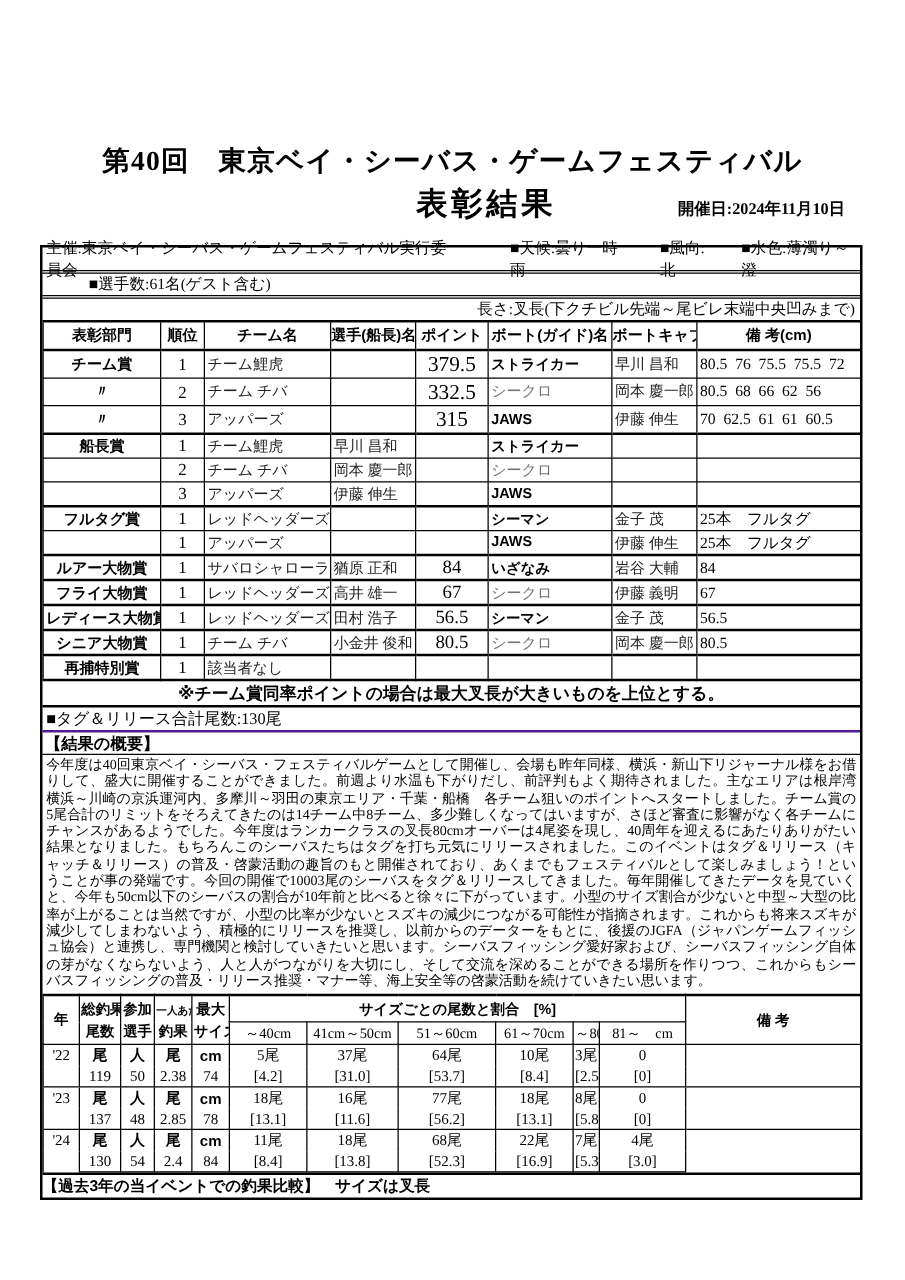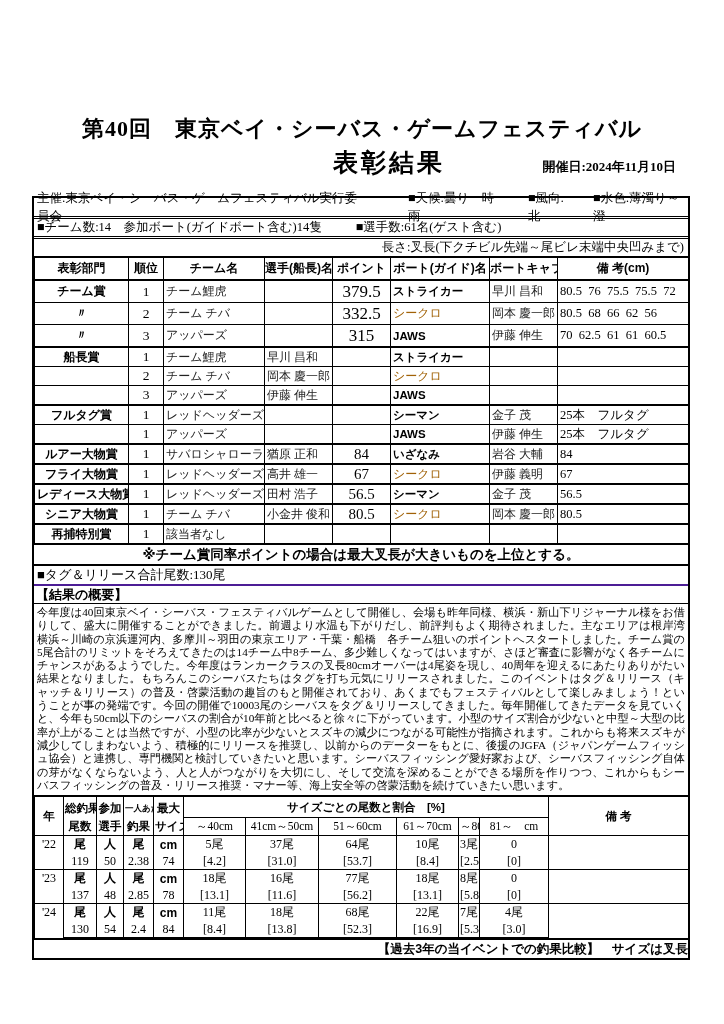--- a/index.html
+++ b/index.html
@@ -27,21 +27,21 @@
         padding:0 2px;height:18px;font-size:12px;}
   .award-table th{font-family:"Liberation Sans","DejaVu Sans",sans-serif;font-weight:bold;
         font-size:12px;height:21px;padding:0;border-bottom:2px solid #000;text-align:center;}
   .award-table tr.gs td{border-top:2px solid #000;}
   .award-table tr.big td{height:21px;}
   td.cat{font-family:"Liberation Sans","DejaVu Sans",sans-serif;font-weight:bold;text-align:center;}
   td.rank{text-align:center;font-size:13.5px;}
   td.team,td.player,td.cap{font-size:12px;color:#222;}
   td.pts{text-align:center;font-size:15px;}
   tr.big td.pts{font-size:17px;}
-  td.boat{font-size:12px;color:#a16207;}
+  td.boat{font-size:12px;color:#737373;}
   td.boat.b{font-family:"Liberation Sans","DejaVu Sans",sans-serif;font-weight:bold;font-size:11.5px;color:#000;}
   td.rem{white-space:pre;font-size:12.5px;}
 
   .tie-note{border-top:0;height:19px;line-height:19px;text-align:center;font-weight:bold;
         font-size:13.5px;font-family:"Liberation Sans","DejaVu Sans",sans-serif;}
   .tag-row{border-top:2px solid #000;height:18px;line-height:18px;font-size:13px;padding-left:3px;}
   .sum-head{border-top:2px solid #4c1d95;height:17px;line-height:17px;font-weight:bold;
         font-size:13px;padding-left:2px;}
   .sum-body{border-top:1px solid #000;padding:2px 3px 3px 3px;font-size:11.2px;line-height:13.3px;
         text-align:justify;}
@@ -54,42 +54,41 @@
   .stats-table th .h2{height:17px;line-height:17px;}
   .stats-table th.tiny .h1{font-size:8.5px;}
   .stats-table .size-group{height:20px;}
   .stats-table .size-col{height:17px;font-family:"Liberation Serif","DejaVu Serif",serif;
         font-weight:normal;font-size:11.5px;}
   .stats-table td{font-size:12px;height:16px;}
   .stats-table td.unit{font-family:"Liberation Sans","DejaVu Sans",sans-serif;font-weight:bold;}
   .stats-table td.yr{vertical-align:top;font-size:12px;padding-top:1px;}
   .stats-table tr.ya td{border-bottom:none;}
   .stats-table tr.yb td{border-top:none;}
-  .stats-footer{border-top:2px solid #000;height:18px;line-height:18px;text-align:right;
+  .stats-footer{border-top:2px solid #000;height:18px;line-height:18px;text-align:left;
         font-weight:bold;font-size:12.5px;font-family:"Liberation Sans","DejaVu Sans",sans-serif;}
 </style>
 </head>
 <body>
 
 <div class="page">
 
   <div class="title1">第40回　東京ベイ・シーバス・ゲームフェスティバル</div>
   <div class="title2"><span>表彰結果</span></div>
   <div class="event-date">開催日:2024年11月10日</div>
 
   <div class="doc">
 
     <div class="info-row r1">
       <span>主催:東京ベイ・シーバス・ゲームフェスティバル実行委員会</span>
       <span class="sp1">■天候:曇り一時雨</span>
       <span class="sp2">■風向:北</span>
       <span class="sp3">■水色:薄濁り～澄</span>
     </div>
     <div class="info-row r2">
-      <span>■チーム数:14　参加ボート(ガイドボート含む)14隻</span>
       <span class="sp4">■選手数:61名(ゲスト含む)</span>
     </div>
     <div class="r3">長さ:叉長(下クチビル先端～尾ビレ末端中央凹みまで)</div>
 
     <table class="award-table">
       <colgroup>
         <col style="width:94px">
           <col style="width:35px">
           <col style="width:101px">
           <col style="width:68px">

